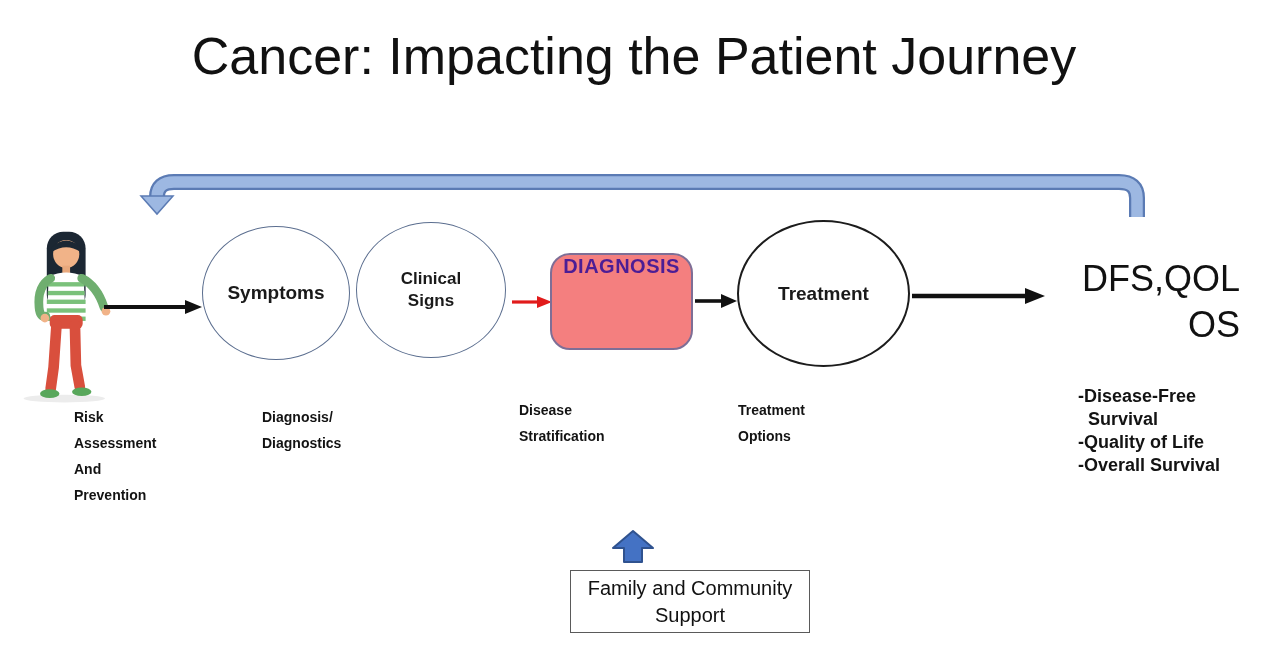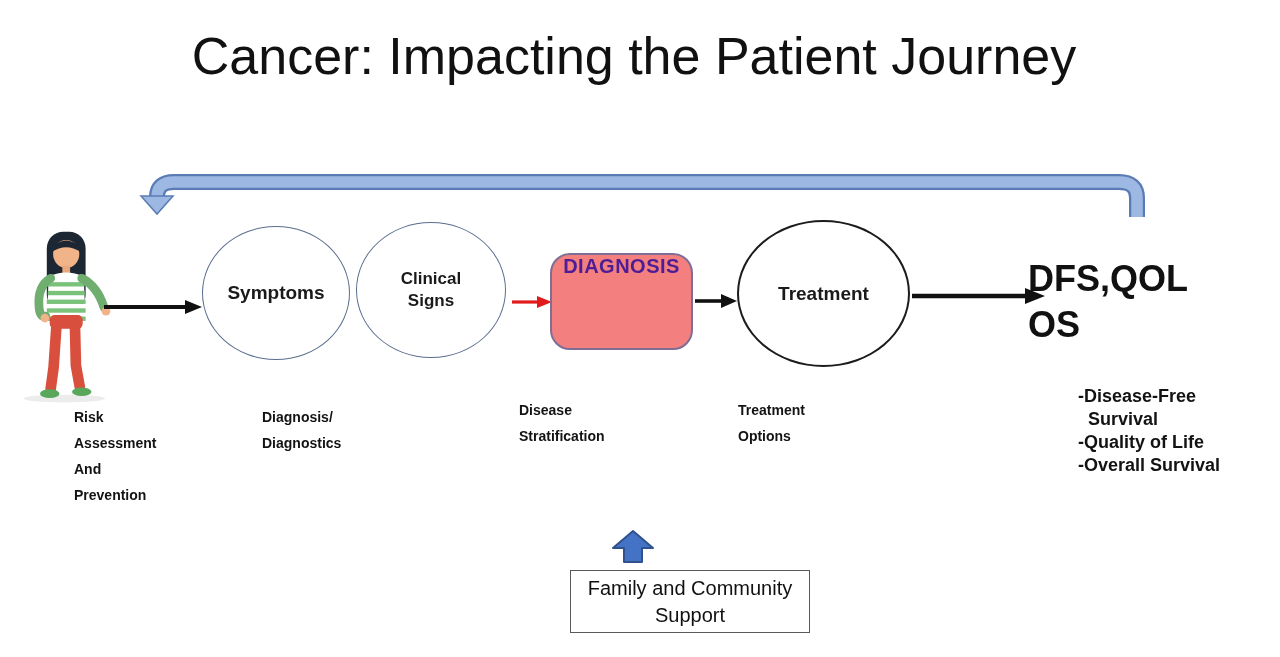--- a/index.html
+++ b/index.html
@@ -30,21 +30,21 @@
   .node-treatment{left:737px;top:220px;width:173px;height:147px;font-size:19px;border:2px solid #1c1c1c;}
   .node-diagnosis{
     left:550px;top:253px;width:143px;height:97px;
     background:#f47f7f;border:2px solid #7e6e96;border-radius:20px;
     display:flex;align-items:flex-start;justify-content:center;
     font-weight:bold;font-size:20px;color:#4c1d95;box-sizing:border-box;
     letter-spacing:0.5px;
   }
   .node-outcomes{
     left:1028px;top:256px;width:212px;
-    text-align:left;font-weight:bold;font-size:36px;line-height:46px;
+    text-align:right;font-weight:normal;font-size:36px;line-height:46px;
     color:#111;white-space:pre-line;
   }
   
   .stage{
     font-weight:bold;color:#131313;white-space:pre-line;text-align:left;
     font-size:14px;line-height:26px;
   }
   .stage-risk{left:74px;top:404px;width:160px;}
   .stage-diagnostics{left:262px;top:404px;width:180px;}
   .stage-stratification{left:519px;top:397px;width:190px;}

